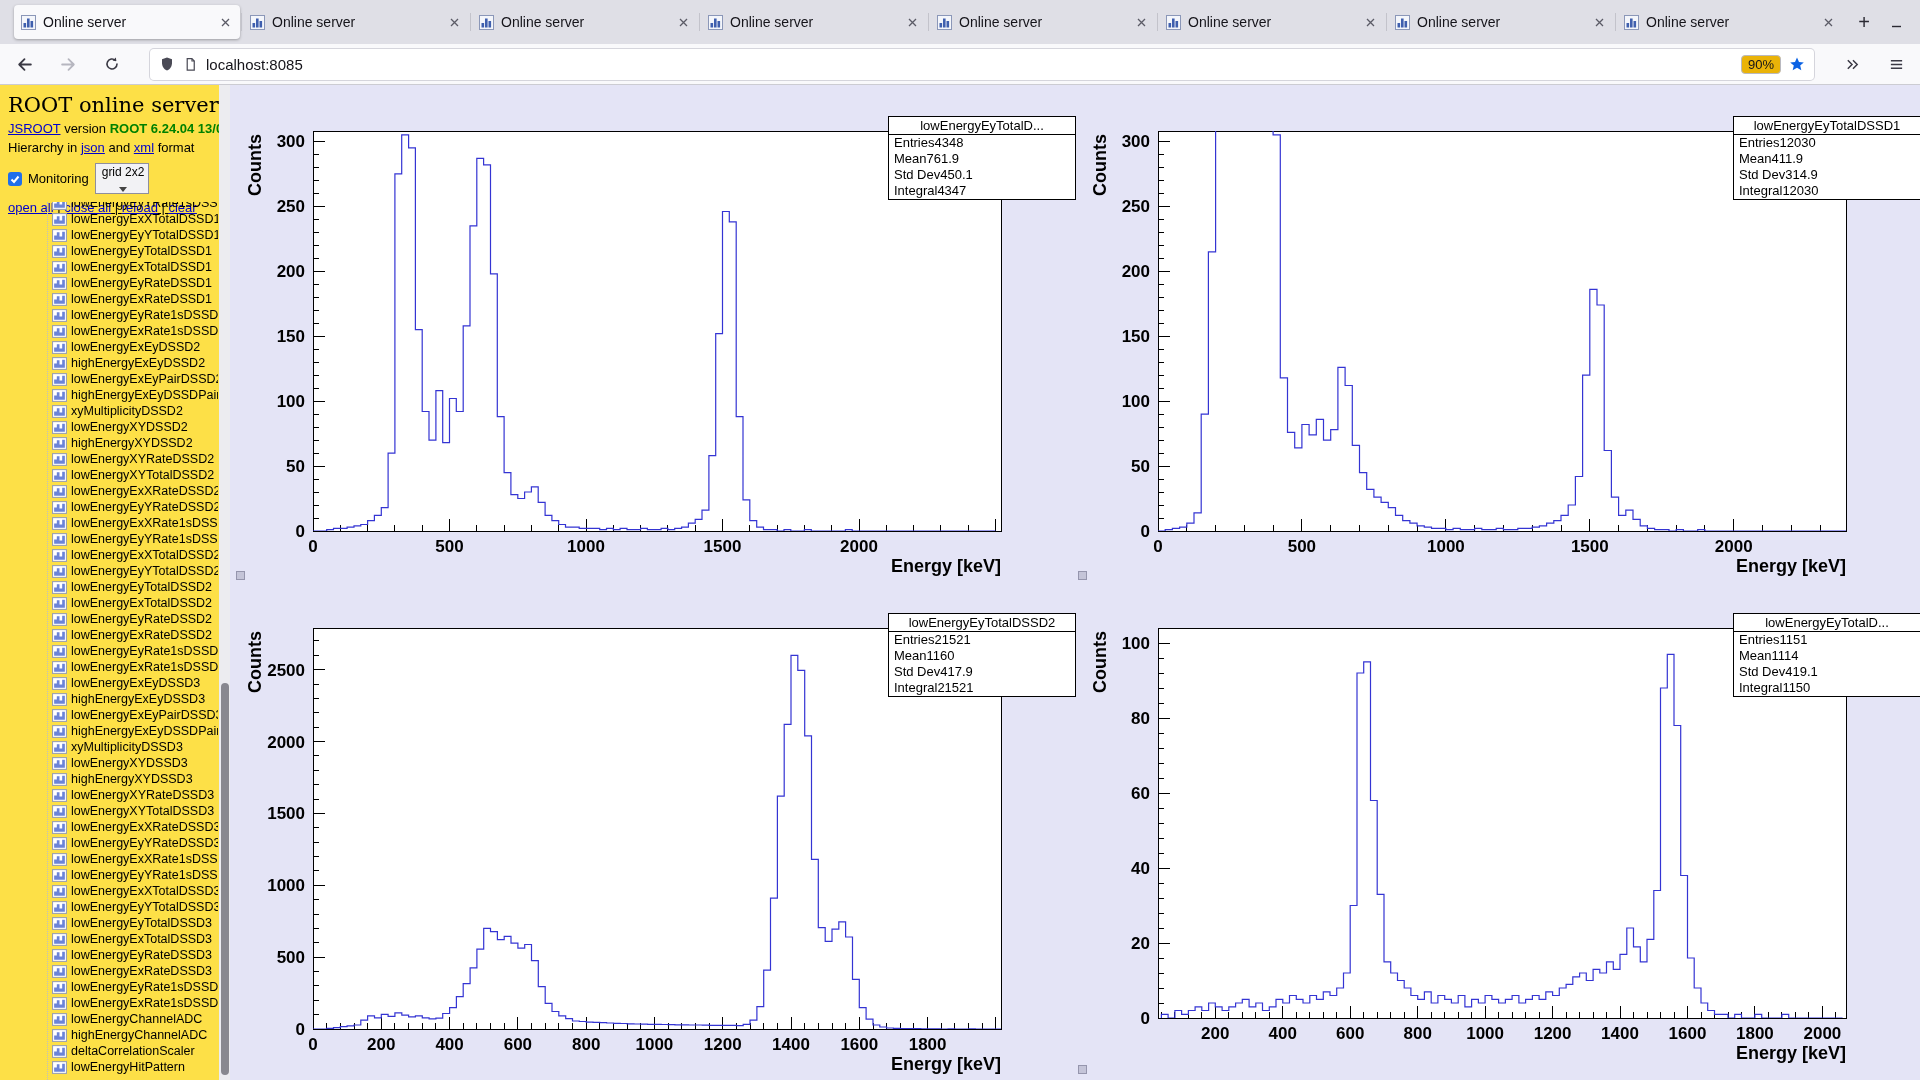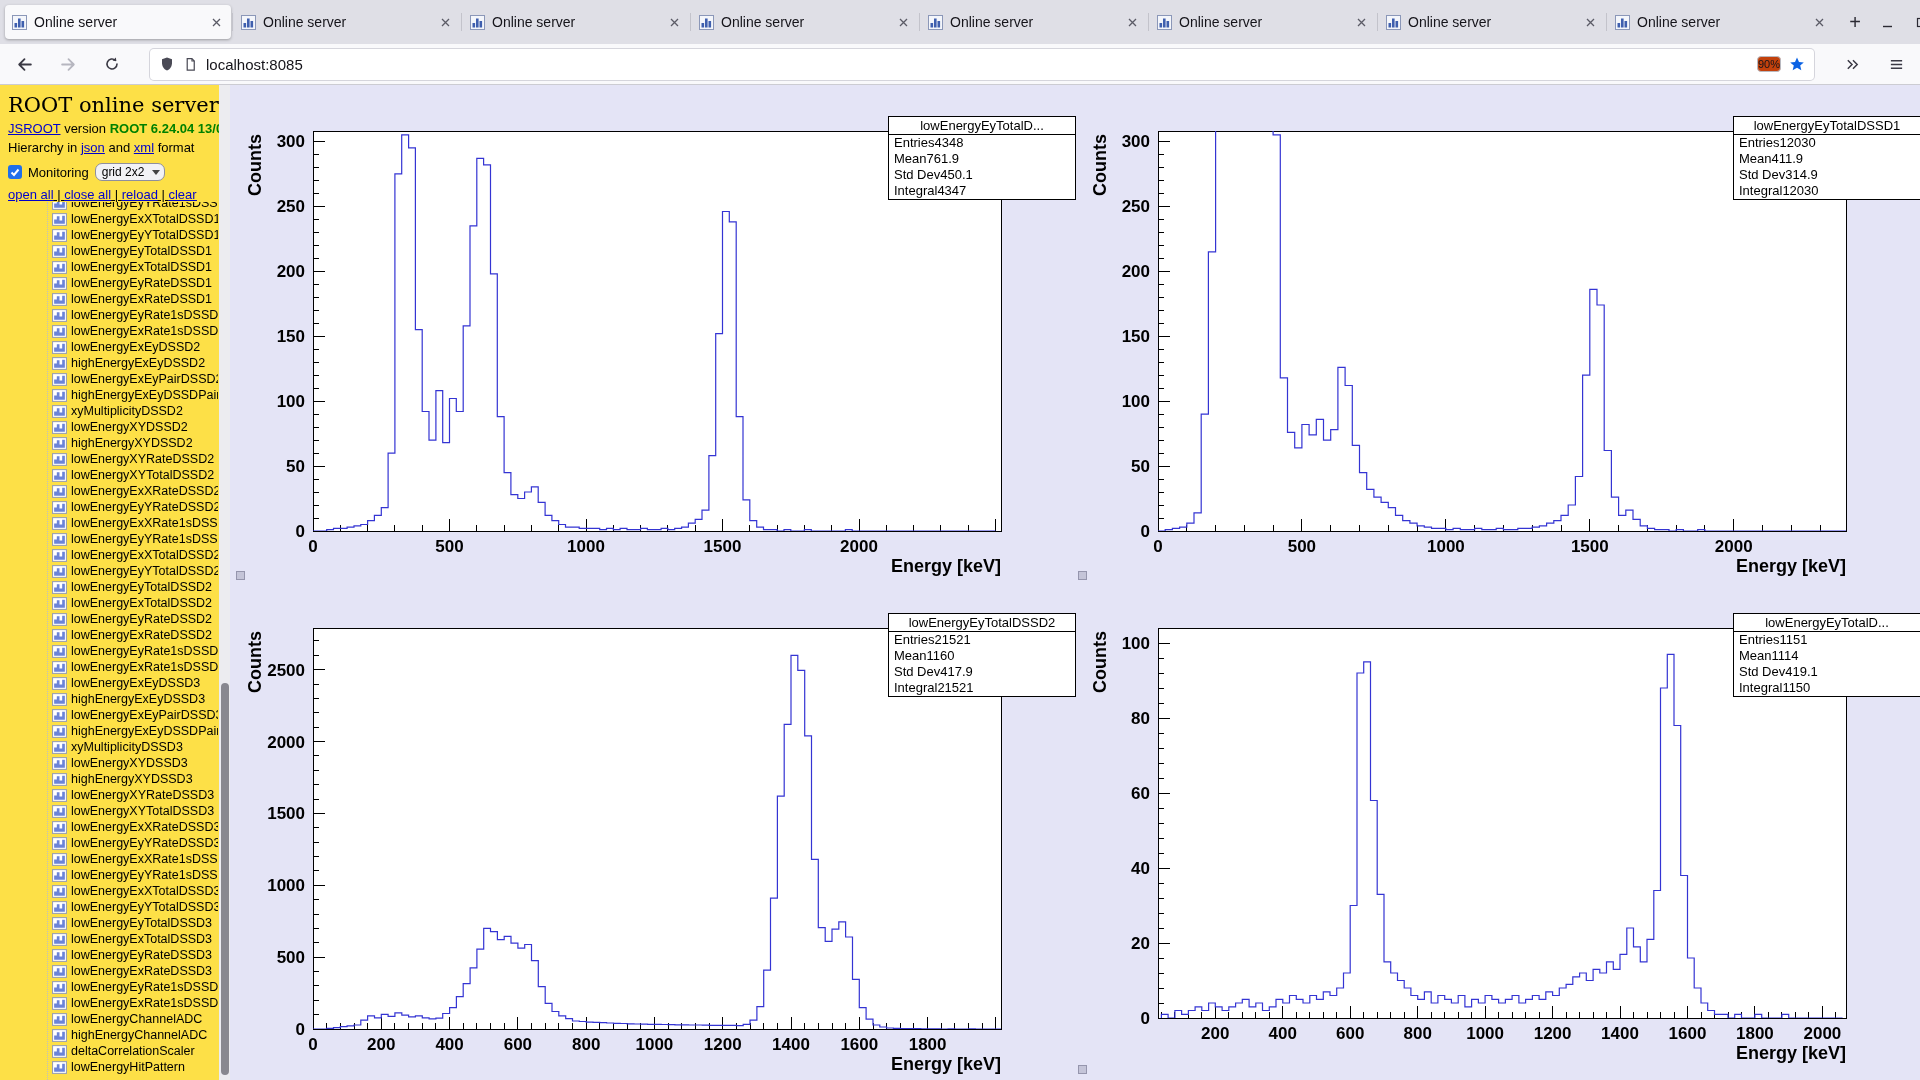--- a/index.html
+++ b/index.html
@@ -1,46 +1,46 @@
 <!DOCTYPE html>
 <html><head>
 <meta charset="utf-8">
 <style>
   html,body{margin:0;padding:0;background:#fff;}
   .app{position:relative;width:1920px;height:1080px;overflow:hidden;font-family:"Liberation Sans",sans-serif;background:#fff;}
 
   
   .tabbar{position:absolute;left:0;top:0;width:1920px;height:44px;background:#dfdfe6;display:flex;align-items:stretch;}
-  .tabs{display:flex;padding-left:2px;justify-content:space-between;}
+  .tabs{display:flex;padding-left:11px;justify-content:space-between;}
   .tab{width:212px;margin:5px 0 5px 3px;border-radius:4px;display:flex;align-items:center;padding:0 7px;gap:7px;position:relative;flex:none;}
   .tab.active{background:#f9f9fb;box-shadow:0 1px 3px rgba(0,0,0,.3);}
   .tab:not(.active)::before{content:'';position:absolute;left:-2px;top:8px;bottom:8px;width:1px;background:#c3c3cb;}
   .favicon{width:15px;height:15px;display:flex;flex:none;}
   .tab-title{flex:1;font-size:14px;color:#15141a;white-space:nowrap;overflow:hidden;}
   .tab-close{width:16px;height:16px;display:flex;align-items:center;justify-content:center;border-radius:3px;flex:none;}
   .newtab{width:30px;height:30px;margin:7px 0 0 6px;display:flex;align-items:center;justify-content:center;font-size:20px;color:#2b2a33;border-radius:4px;flex:none;}
   .wincontrols{margin-left:auto;display:flex;height:100%;}
   .winbtn{width:34px;height:100%;display:flex;align-items:center;justify-content:center;}
 
   .navbar{position:absolute;left:0;top:44px;width:1920px;height:41px;background:#f9f9fb;border-bottom:1px solid #ccccd2;display:flex;align-items:center;padding:0 8px;box-sizing:border-box;gap:12px;}
   .nav-btn{width:32px;height:32px;display:flex;align-items:center;justify-content:center;border-radius:4px;flex:none;}
   .urlbar{flex:1;height:31px;background:#ffffff;box-shadow:0 0 0 1px #d5d5dc;border-radius:4px;display:flex;align-items:center;padding:0 9px;gap:8px;margin:0 10px;}
   .urltext{flex:1;font-size:15px;color:#15141a;white-space:nowrap;overflow:hidden;}
-  .zoomchip{font-size:11px;color:#15141a;border:1px solid #b9b9c0;border-radius:4px;padding:1px 0;background:#c2410c;flex:none;}
+  .zoomchip{font-size:13px;color:#15141a;border:1px solid #b9b9c0;border-radius:4px;padding:1px 6px;background:#eab308;flex:none;}
   .iconbox{display:flex;align-items:center;justify-content:center;flex:none;}
 
   
   .sidebar{position:absolute;left:0;top:85px;width:230px;height:995px;background:#fde047;overflow:hidden;}
   .sb-title{font-family:"DejaVu Serif",serif;font-size:21px;line-height:24px;padding:8px 8px 2px;color:#000;}
   .sb-line{padding:2px 8px;font-size:13px;line-height:15px;white-space:nowrap;overflow:hidden;color:#000;}
   .link{color:#0000cc;text-decoration:underline;cursor:pointer;}
   .green{color:#008000;font-weight:700;}
   .sb-monitor{padding:6px 8px 3px;font-size:13px;display:flex;align-items:center;gap:6px;}
   .checkbox{width:14px;height:14px;border-radius:3px;background:#1f6feb;display:flex;align-items:center;justify-content:center;flex:none;}
-  .select{border:1px solid #8f8f9d;border-radius:7px;background:#f2f2f5;padding:1px 4px 1px 6px;font-size:12px;display:flex;align-items:center;gap:8px;}
+  .select{border:1px solid #8f8f9d;border-radius:0;background:#f2f2f5;padding:1px 4px 1px 6px;font-size:12px;display:flex;align-items:center;gap:8px;flex-direction:column;}
   .caret{width:0;height:0;border-left:4px solid transparent;border-right:4px solid transparent;border-top:5px solid #444;}
   .sb-actions{padding:3px 8px;font-size:13px;text-decoration:underline;}
   .sb-list{position:absolute;left:0;right:12px;top:117px;bottom:0;overflow:hidden;}
   .sb-list::before{content:'';position:absolute;left:47px;top:0;bottom:0;border-left:1px dotted #bcbcc6;}
   .sb-item{height:16px;display:flex;align-items:center;padding-left:52px;gap:4px;font-size:12.5px;white-space:nowrap;color:#000;position:relative;}
   .sb-icon{width:15px;height:13px;display:flex;flex:none;}
   .sb-scroll{position:absolute;right:0;top:0;bottom:0;width:11px;background:#ececf0;}
   .sb-thumb{position:absolute;left:1.5px;width:8px;top:598px;height:392px;background:#88888f;border-radius:4px;}
 
   

